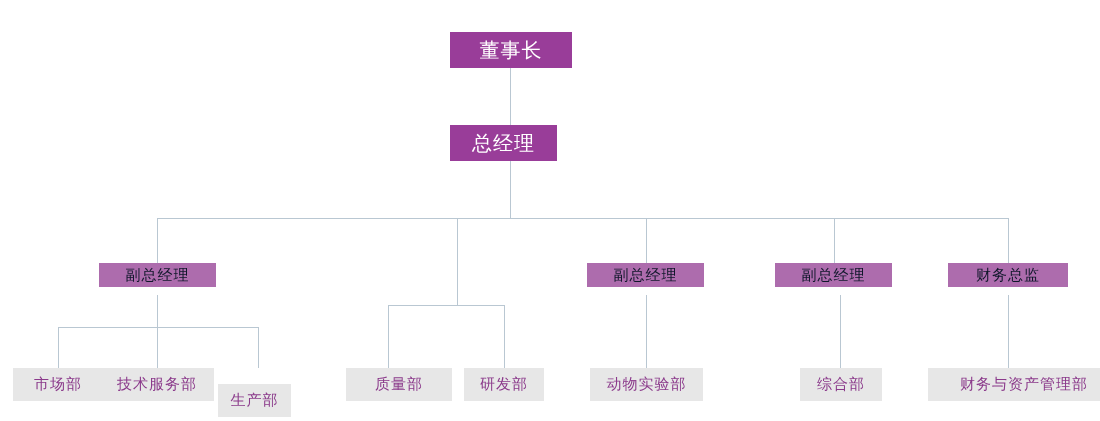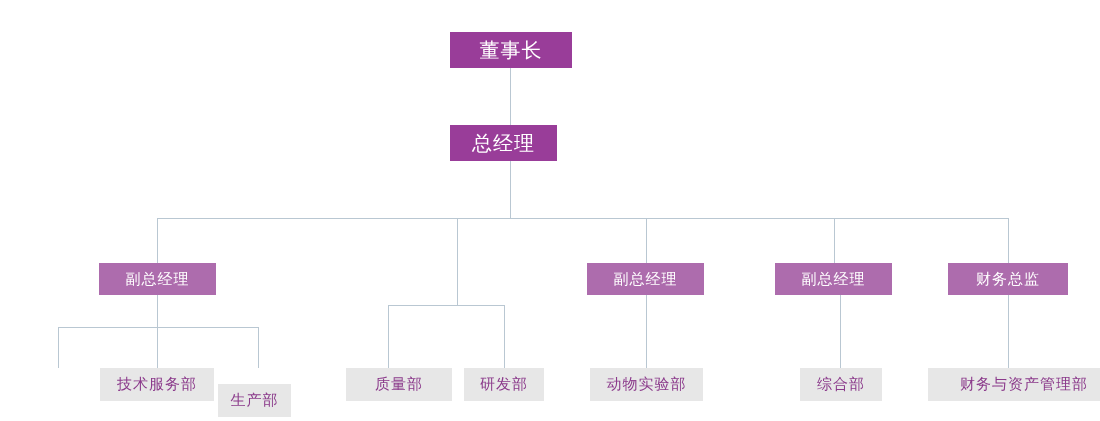--- a/index.html
+++ b/index.html
@@ -28,23 +28,23 @@
     letter-spacing:1px;
   }
   .node.lvl1{
     background:#993d99;
     color:#ffffff;
     font-size:20px;
     height:36px;
   }
   .node.lvl3{
     background:#ad6cad;
-    color:#ffffff;
+    color:#0f172a;
     font-size:15px;
-    height:32px;
+    height:24px;
   }
   .node.leaf{
     background:#e7e7e7;
     color:#8b3a8b;
     font-size:15px;
     height:33px;
   }
 </style>
 </head>
 <body>
@@ -84,20 +84,21 @@
   <div class="node lvl1" style="left:450px;top:125px;width:107px;">总经理</div>
 
   <div class="node lvl3" style="left:99px;top:263px;width:117px;">副总经理</div>
 
   <div class="node lvl3" style="left:587px;top:263px;width:117px;">副总经理</div>
 
   <div class="node lvl3" style="left:775px;top:263px;width:117px;">副总经理</div>
 
   <div class="node lvl3" style="left:948px;top:263px;width:120px;">财务总监</div>
 
+  <div class="node leaf" style="left:13px;top:368px;width:90px;">市场部</div>
 
   <div class="node leaf" style="left:100px;top:368px;width:114px;">技术服务部</div>
 
   <div class="node leaf" style="left:218px;top:384px;width:73px;">生产部</div>
 
   <div class="node leaf" style="left:346px;top:368px;width:106px;">质量部</div>
 
   <div class="node leaf" style="left:590px;top:368px;width:113px;">动物实验部</div>
 
   <div class="node leaf" style="left:464px;top:368px;width:80px;">研发部</div>

